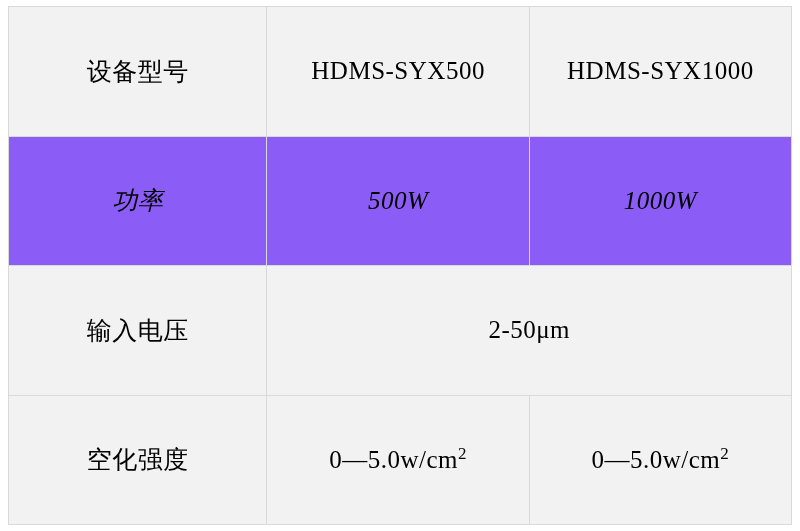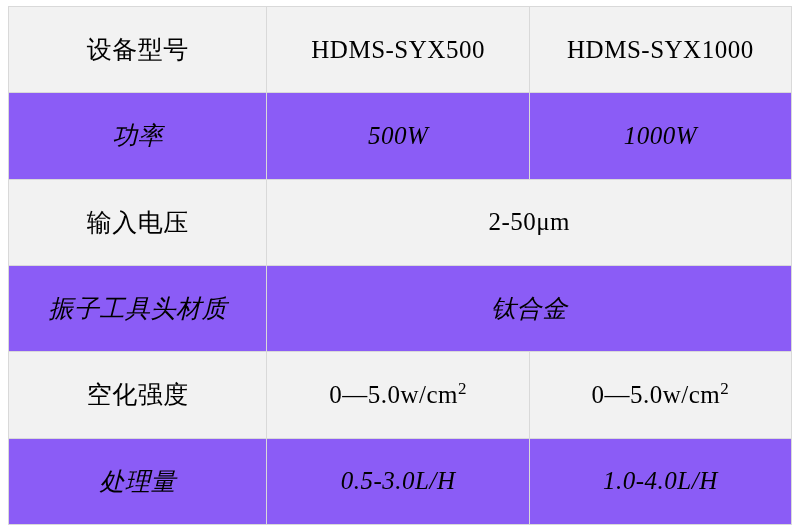--- a/index.html
+++ b/index.html
@@ -64,29 +64,20 @@
       </tr>
       <tr class="row-even">
         <td class="label-cell">功率</td>
         <td class="value-cell">500W</td>
         <td class="value-cell">1000W</td>
       </tr>
       <tr class="row-odd">
         <td class="label-cell">输入电压</td>
         <td class="value-cell" colspan="2">2-50μm</td>
       </tr>
-      <tr class="row-even">
-        <td class="label-cell">振子工具头材质</td>
-        <td class="value-cell" colspan="2">钛合金</td>
-      </tr>
       <tr class="row-odd">
         <td class="label-cell">空化强度</td>
         <td class="value-cell"><span>0—5.0w/cm<span class="sup">2</span></span></td>
         <td class="value-cell"><span>0—5.0w/cm<span class="sup">2</span></span></td>
-      </tr>
-      <tr class="row-even">
-        <td class="label-cell">处理量</td>
-        <td class="value-cell">0.5-3.0L/H</td>
-        <td class="value-cell">1.0-4.0L/H</td>
       </tr>
     </tbody>
   </table>
 </div>
 
 </body></html>

